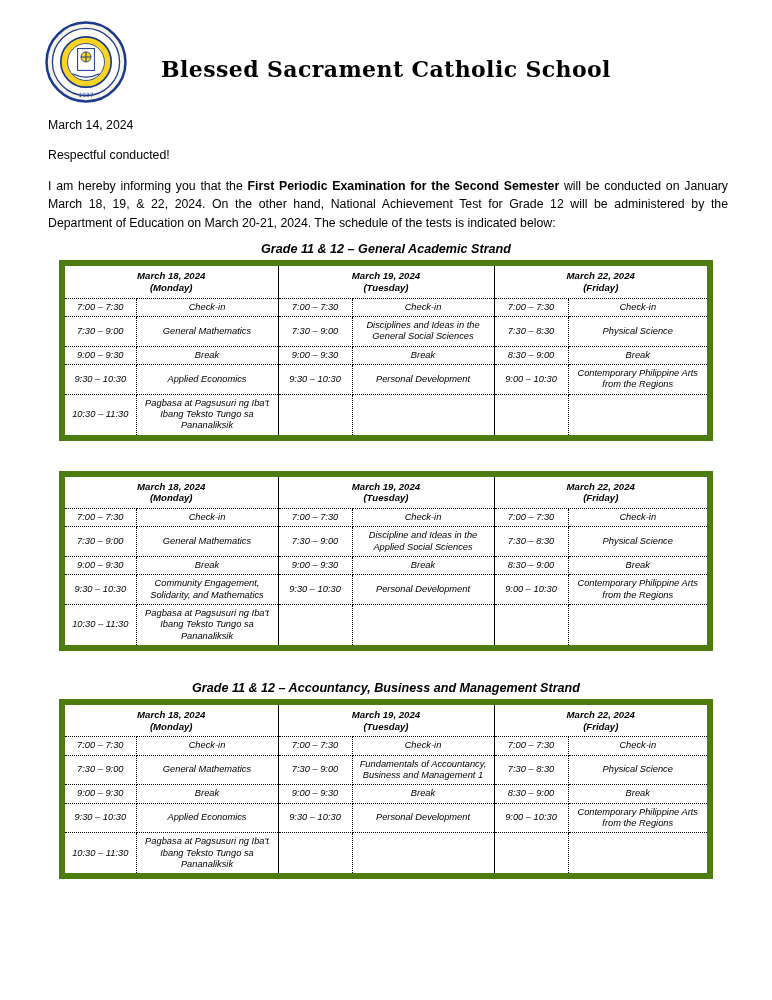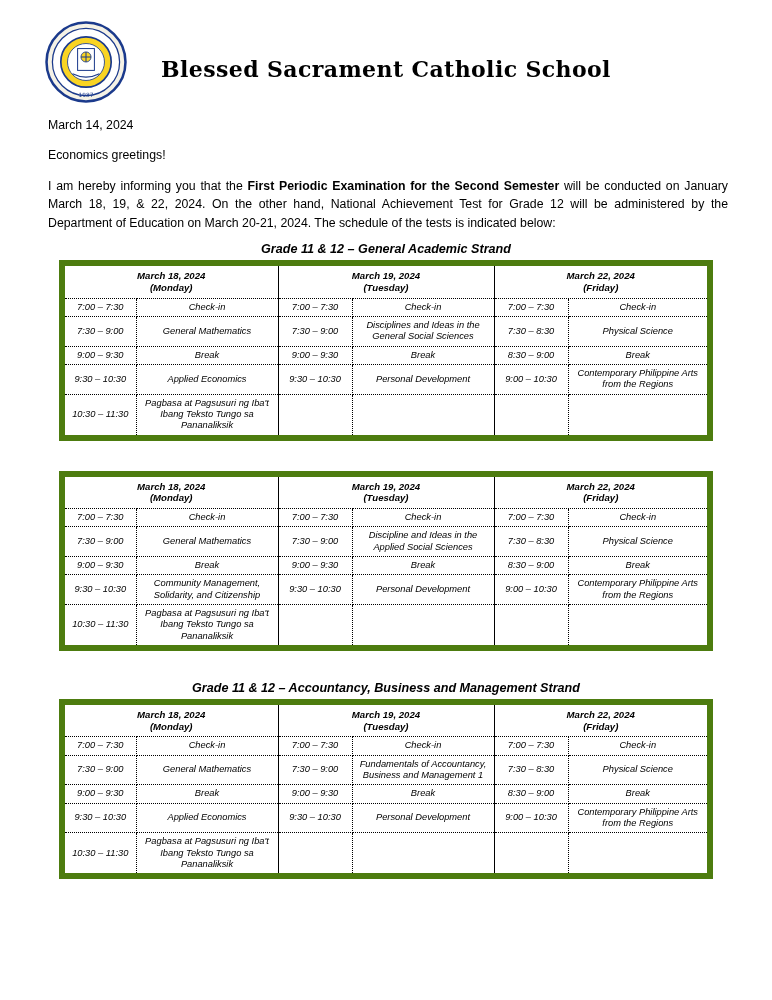--- a/index.html
+++ b/index.html
@@ -115,21 +115,21 @@
         <path d="M50 38 L50 50 M44 44 L56 44" stroke="#1b3a8c" stroke-width="1.2"></path>
         <path d="M34 64 Q50 72 66 64" fill="none" stroke="#1b3a8c" stroke-width="1.4"></path>
         <text x="50" y="92" font-size="7" text-anchor="middle" fill="#1b3a8c" font-family="DejaVu Sans, sans-serif">1987</text>
       </svg>
     </div>
     <div class="school-name">Blessed Sacrament Catholic School</div>
   </div>
 
   <div class="letter">
     <p>March 14, 2024</p>
-    <p>Economics greetings!</p>
+    <p>Respectful conducted!</p>
     <p class="body-para"><span>I am hereby informing you that the </span><span class="bold">First Periodic Examination for the Second Semester</span><span> will be conducted on January March 18, 19, &amp; 22, 2024. On the other hand, National Achievement Test for Grade 12 will be administered by the Department of Education on March 20-21, 2024. The schedule of the tests is indicated below:</span></p>
   </div>
 
   <div class="table-block">
     <div class="table-title">Grade 11 &amp; 12 – General Academic Strand</div>
     <table class="sched">
       <colgroup>
         <col class="col-time">
           <col class="col-subj">
         <col class="col-time">
@@ -242,21 +242,21 @@
       <tr>
         <td>9:00 – 9:30</td>
         <td>Break</td>
         <td class="day-sep">9:00 – 9:30</td>
         <td>Break</td>
         <td class="day-sep">8:30 – 9:00</td>
         <td>Break</td>
       </tr>
       <tr>
         <td>9:30 – 10:30</td>
-        <td>Community Management, Solidarity, and Citizenship</td>
+        <td>Community Engagement, Solidarity, and Mathematics</td>
         <td class="day-sep">9:30 – 10:30</td>
         <td>Personal Development</td>
         <td class="day-sep">9:00 – 10:30</td>
         <td>Contemporary Philippine Arts from the Regions</td>
       </tr>
       <tr>
         <td>10:30 – 11:30</td>
         <td>Pagbasa at Pagsusuri ng Iba't Ibang Teksto Tungo sa Pananaliksik</td>
         <td class="day-sep"></td>
         <td></td>

